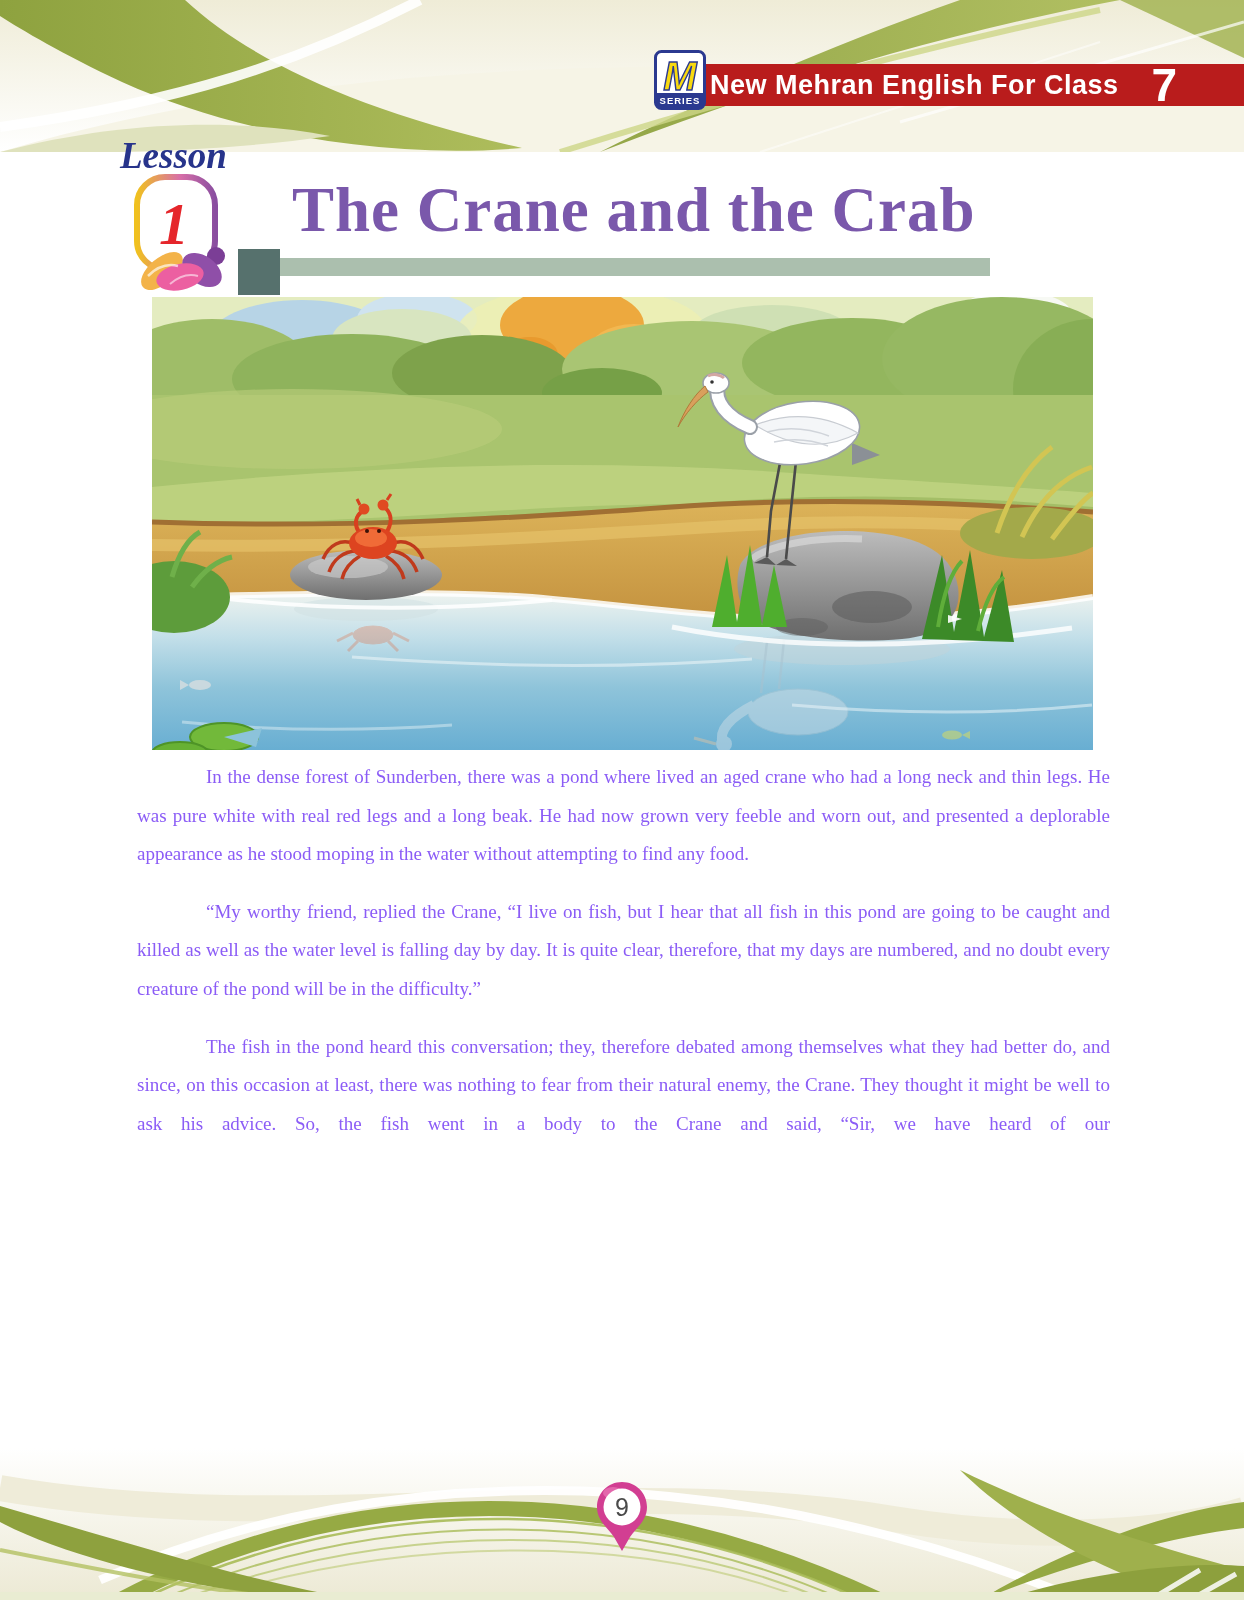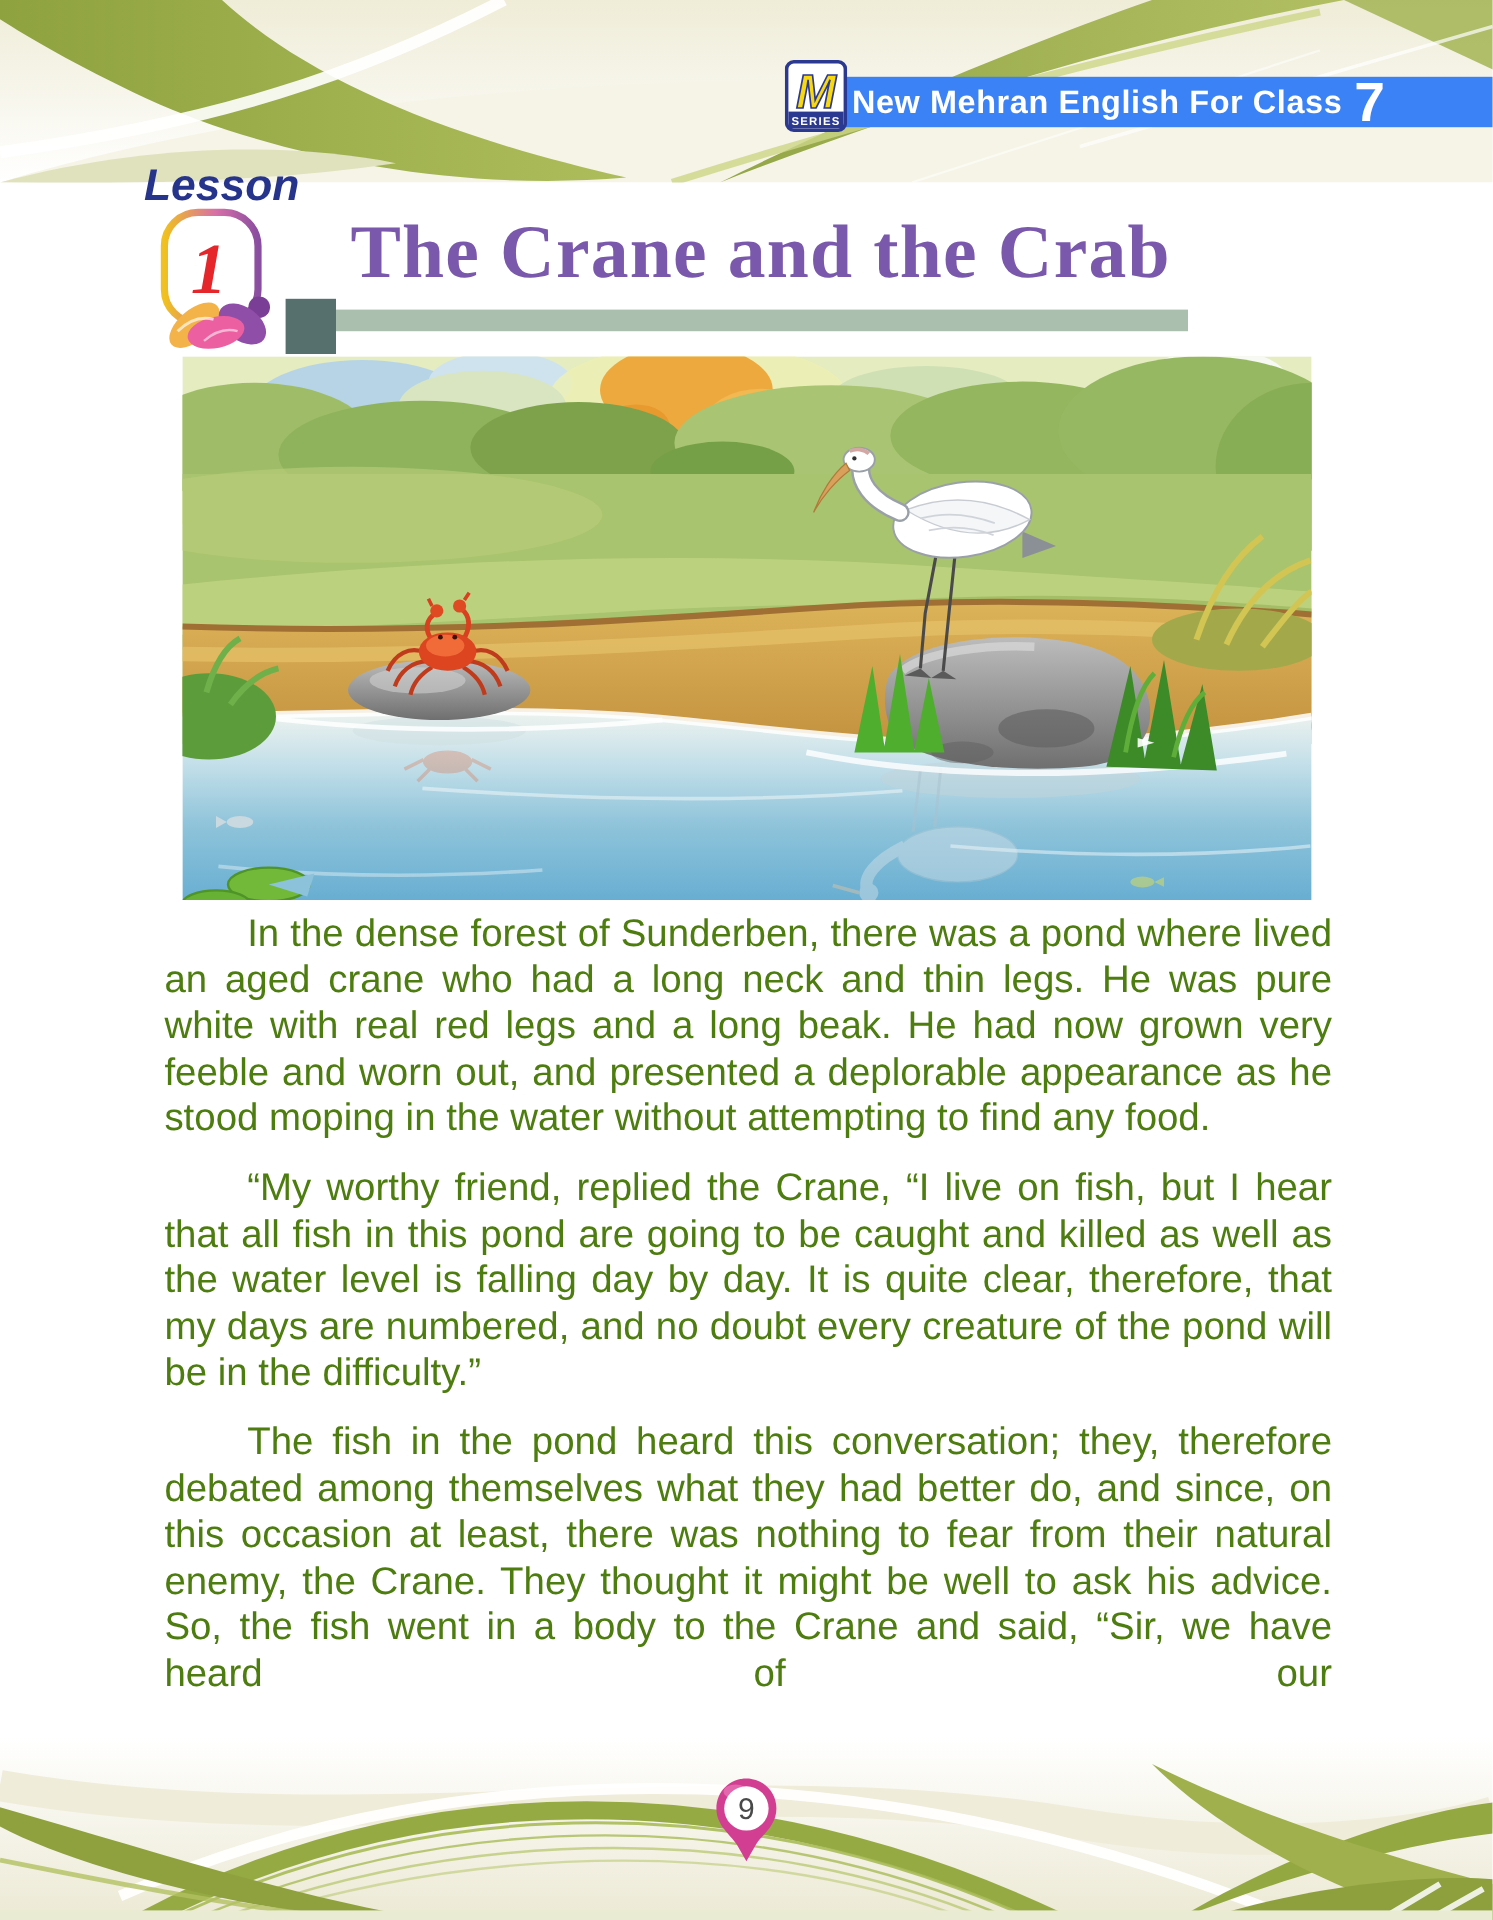--- a/index.html
+++ b/index.html
@@ -3,42 +3,42 @@
 <meta charset="utf-8">
 <style>
   html,body{margin:0;padding:0;background:#fff;}
   .page{position:relative;width:1244px;height:1600px;background:#fff;overflow:hidden;
         font-family:"Liberation Sans",sans-serif;}
   
   .deco-top{position:absolute;top:0;left:0;width:1244px;height:152px;}
   .deco-bottom{position:absolute;bottom:0;left:0;width:1244px;height:152px;}
   
   .header-bar{position:absolute;top:64px;left:694px;width:550px;height:42px;
-              background:#3b82f6;display:flex;align-items:center;}
+              background:#b91c1c;display:flex;align-items:center;gap:23px;}
   .header-title{color:#ffffff;font-size:27px;font-weight:bold;letter-spacing:.5px;
                 padding-left:16px;white-space:nowrap;}
   .class-number{color:#ffffff;font-size:46px;font-weight:bold;line-height:1;margin-left:10px;}
   .logo{position:absolute;top:50px;left:654px;width:52px;height:60px;}
   
   .lesson-label{position:absolute;top:134px;left:120px;
-                font-family:Liberation Sans, sans-serif;font-style:italic;font-weight:bold;
+                font-family:Liberation Serif, serif;font-style:italic;font-weight:bold;
                 font-size:37px;color:#27348b;}
   .lesson-badge{position:absolute;top:170px;left:126px;}
   .page-title{position:absolute;top:158px;left:292px;white-space:nowrap;
               font-family:"Liberation Serif",serif;font-weight:bold;font-size:63px;
               letter-spacing:1px;color:#7a58ab;margin-top:16px;}
   .rule{position:absolute;top:249px;left:238px;display:flex;align-items:flex-start;}
   .rule-square{width:42px;height:46px;background:#56716d;}
   .rule-bar{width:710px;height:18px;background:#abbfae;margin-top:9px;}
   
   .illustration{position:absolute;top:297px;left:152px;width:941px;height:453px;}
   
   .story{position:absolute;top:758px;left:137px;width:973px;}
-  .story p{margin:0 0 19px 0;font-size:32px;line-height:38.6px;color:#4d7c0f;
-           text-align:justify;text-indent:69px;}
+  .story p{margin:0 0 19px 0;font-size:19px;line-height:38.6px;color:#8b5cf6;
+           text-align:justify;text-indent:69px;font-family:Liberation Serif, serif;}
   .story p.cont{text-align-last:justify;}
   
   .page-pin{position:absolute;top:1480px;left:594px;width:56px;height:78px;z-index:5;}
 </style>
 </head>
 <body>
 
 <div class="page">
 
   <svg class="deco-top" viewBox="0 0 1244 152">

